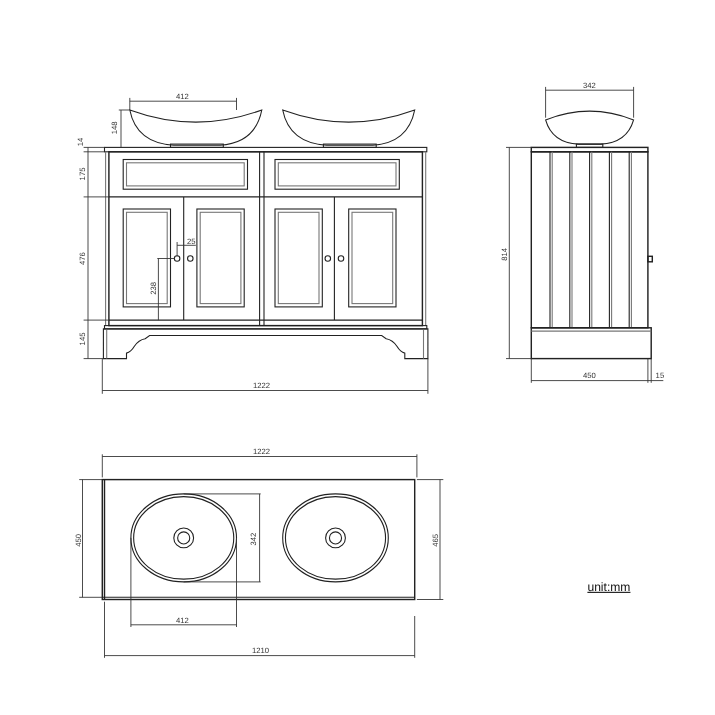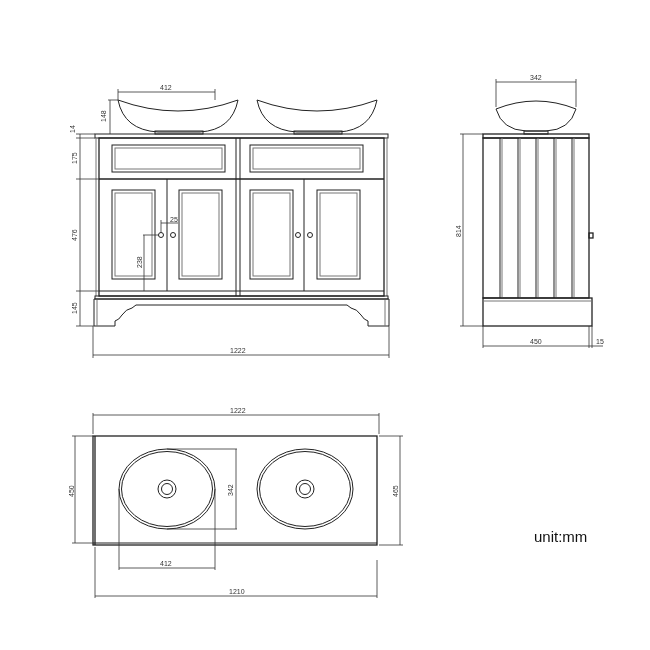--- a/index.html
+++ b/index.html
@@ -3,21 +3,21 @@
   <meta charset="utf-8">
   <style>
     html, body { margin: 0; padding: 0; background: #ffffff; }
     body { width: 650px; height: 650px; overflow: hidden; position: relative; }
     svg { position: absolute; left: 0; top: 0; }
     .ln { stroke: #222; stroke-width: 1; fill: none; }
     .ln2 { stroke: #222; stroke-width: 1.3; fill: none; }
     .gry { stroke: #777; stroke-width: 1; fill: none; }
     .dim { stroke: #333; stroke-width: 0.8; fill: none; }
     .t { font-family: "Liberation Sans", sans-serif; font-size: 7px; fill: #333; }
-    .unit { position: absolute; left: 534px; top: 528px; font-family: "Liberation Sans", sans-serif; font-size: 15px; color: #111; }
+    .unit { position: absolute; left: 534px; top: 528px; font-family: "Liberation Sans", sans-serif; font-size: 11px; color: #111; text-decoration: underline; }
   </style>
 </head>
 <body>
 
 <svg width="650" height="650" viewBox="0 0 650 650">
 
   <g>
 
     <g>
       <path class="ln" d="M118,100 Q178,122 238,100 Q232,130 200,132 L158,132 Q124,130 118,100 Z"></path>

